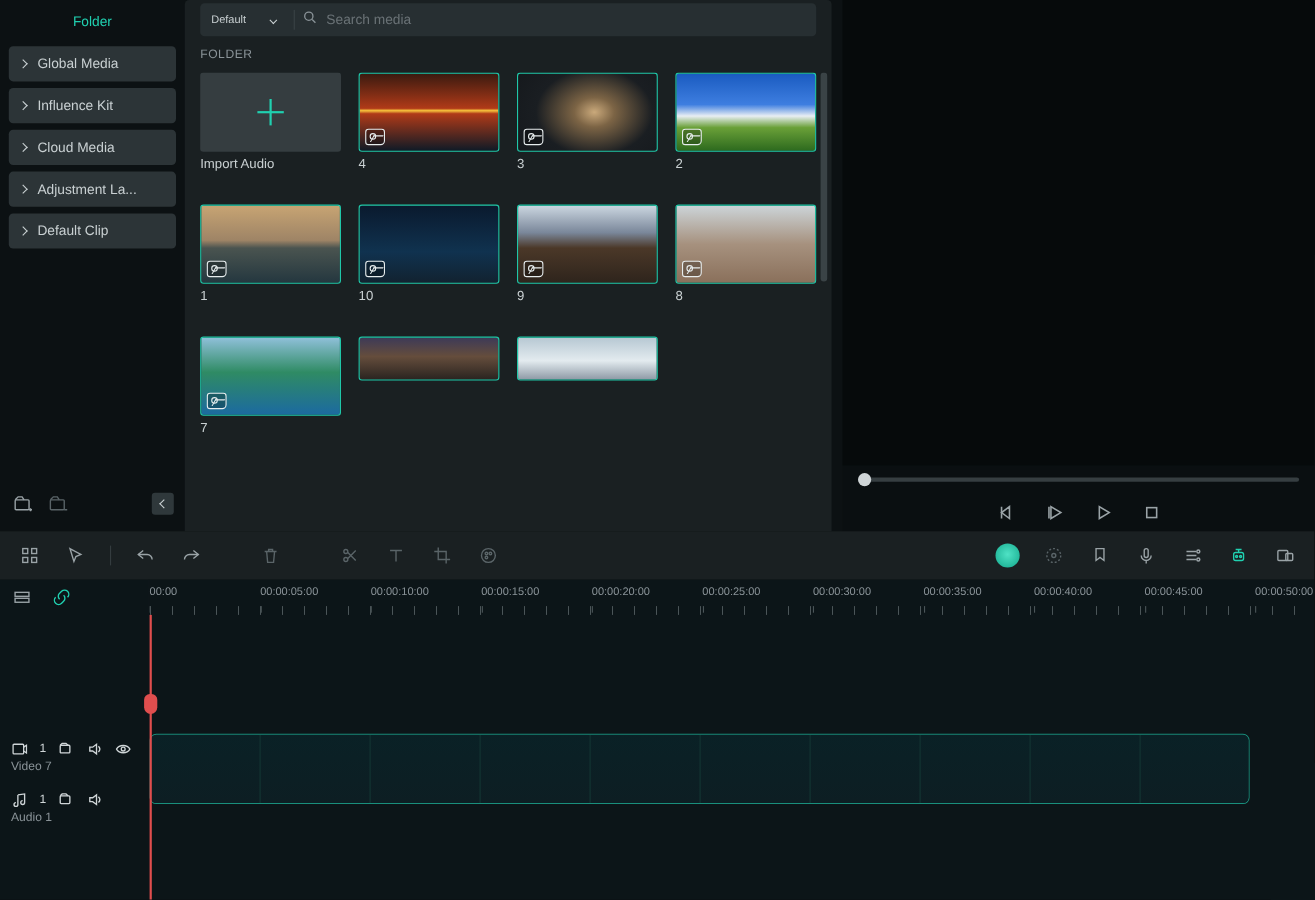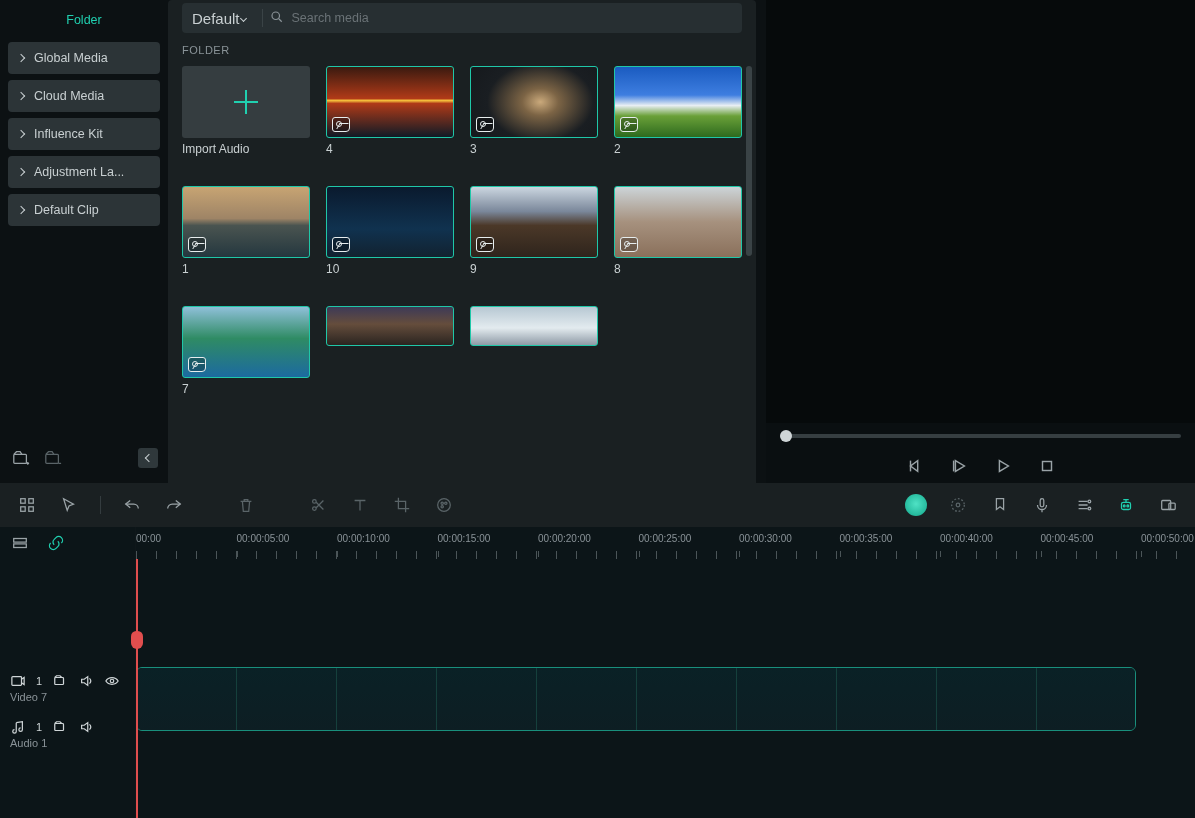--- a/index.html
+++ b/index.html
@@ -42,21 +42,21 @@
   .pill .chev, .pill2 .chev{width:6px;height:6px;border-right:1.5px solid var(--text);border-bottom:1.5px solid var(--text);transform:rotate(45deg);margin-left:4px;}
   .pill2 .dot{width:10px;height:10px;border:1.5px solid var(--text);border-radius:50%;position:relative;}
   .pill2 .dot::after{content:"";position:absolute;inset:2px;background:var(--text);border-radius:50%;}
   .media-top .spacer{flex:1;}
   .top-icon{width:24px;height:24px;display:flex;align-items:center;justify-content:center;cursor:pointer;border-radius:4px;}
   .top-icon svg{width:18px;height:18px;stroke:var(--text);fill:none;stroke-width:1.4;}
   .dots{display:flex;gap:3px;}
   .dots span{width:3.5px;height:3.5px;background:var(--text);border-radius:50%;}
   .media-search{height:36px;padding:0 14px;display:flex;align-items:center;}
   .search-box{flex:1;height:30px;background:#272f32;border-radius:4px;display:flex;align-items:center;}
-  .search-left{padding:0 10px;font-size:15px;color:var(--text);display:flex;align-items:center;gap:1px;cursor:pointer;}
+  .search-left{padding:0 10px;font-size:10px;color:var(--text);display:flex;align-items:center;gap:22px;cursor:pointer;}
   .search-left .chev{width:5px;height:5px;border-right:1.5px solid var(--text);border-bottom:1.5px solid var(--text);transform:rotate(45deg);}
   .search-divider{width:1px;height:18px;background:#3a4346;margin:0 6px;}
   .search-mag svg{width:15px;height:15px;stroke:var(--text-dim);fill:none;stroke-width:1.6;}
   .search-input{flex:1;background:transparent;border:none;outline:none;color:var(--text);font-size:12.5px;padding:0 8px;}
   .search-input::placeholder{color:var(--text-dimmer);}
   .folder-label{padding:8px 14px 10px 14px;font-size:11px;letter-spacing:0.5px;color:var(--text-dim);}
   .grid-wrap{position:relative;flex:1;overflow:hidden;}
   .grid{display:grid;grid-template-columns:repeat(4,128px);gap:30px 16px;padding:0 14px 12px 14px;position:relative;}
   .scroll-gutter{position:absolute;right:4px;top:0;bottom:0;width:6px;}
   .scroll-thumb{position:absolute;top:0;right:0;width:6px;height:190px;background:#3a4346;border-radius:3px;}
@@ -135,25 +135,25 @@
     <div class="side-list">
       <div class="side-sub">
           <span>Folder</span>
         </div>
       <div class="side-item">
           <span class="caret"></span>
           <span>Global Media</span>
         </div>
       <div class="side-item">
           <span class="caret"></span>
-          <span>Cloud Media</span>
+          <span>Influence Kit</span>
         </div>
       <div class="side-item">
           <span class="caret"></span>
-          <span>Influence Kit</span>
+          <span>Cloud Media</span>
         </div>
       <div class="side-item">
           <span class="caret"></span>
           <span>Adjustment La...</span>
         </div>
       <div class="side-item">
           <span class="caret"></span>
           <span>Default Clip</span>
         </div>
     </div>

